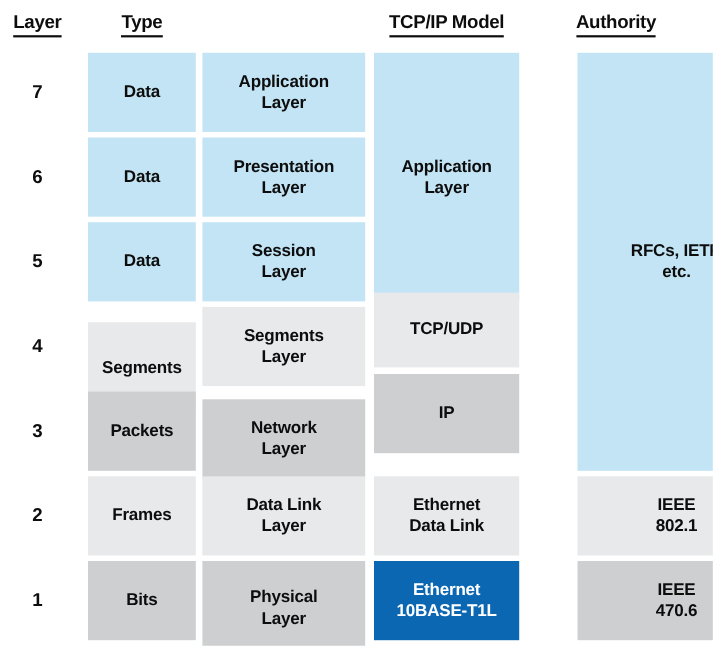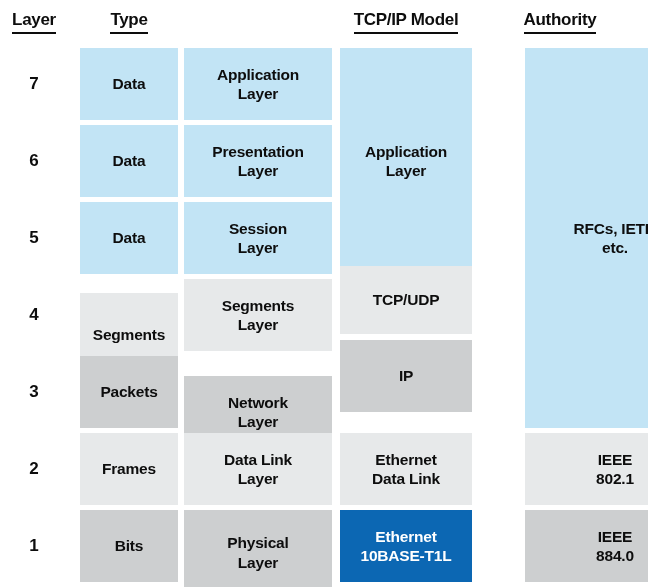--- a/index.html
+++ b/index.html
@@ -146,21 +146,21 @@
           <span class="txt">Session</span>
           <span class="txt">Layer</span>
         </div>
     </div>
     <div class="cell col-osi bg-gray1" style="top:231px;height:72px;">
       <div>
           <span class="txt">Segments</span>
           <span class="txt">Layer</span>
         </div>
     </div>
-    <div class="cell col-osi bg-gray2" style="top:328px;height:72px;">
+    <div class="cell col-osi bg-gray2" style="top:315px;height:72px;">
       <div>
           <span class="txt">Network</span>
           <span class="txt">Layer</span>
         </div>
     </div>
     <div class="cell col-osi bg-gray1" style="top:385px;height:72px;">
       <div>
           <span class="txt">Data Link</span>
           <span class="txt">Layer</span>
         </div>
@@ -209,18 +209,18 @@
     </div>
     <div class="cell col-auth bg-gray1" style="top:385px;height:72px;">
       <div>
           <span class="txt">IEEE</span>
           <span class="txt">802.1</span>
         </div>
     </div>
     <div class="cell col-auth bg-gray2" style="top:462px;height:72px;">
       <div>
           <span class="txt">IEEE</span>
-          <span class="txt">884.0</span>
+          <span class="txt">470.6</span>
         </div>
     </div>
 
   </div>
 </div>
 
 </body></html>

